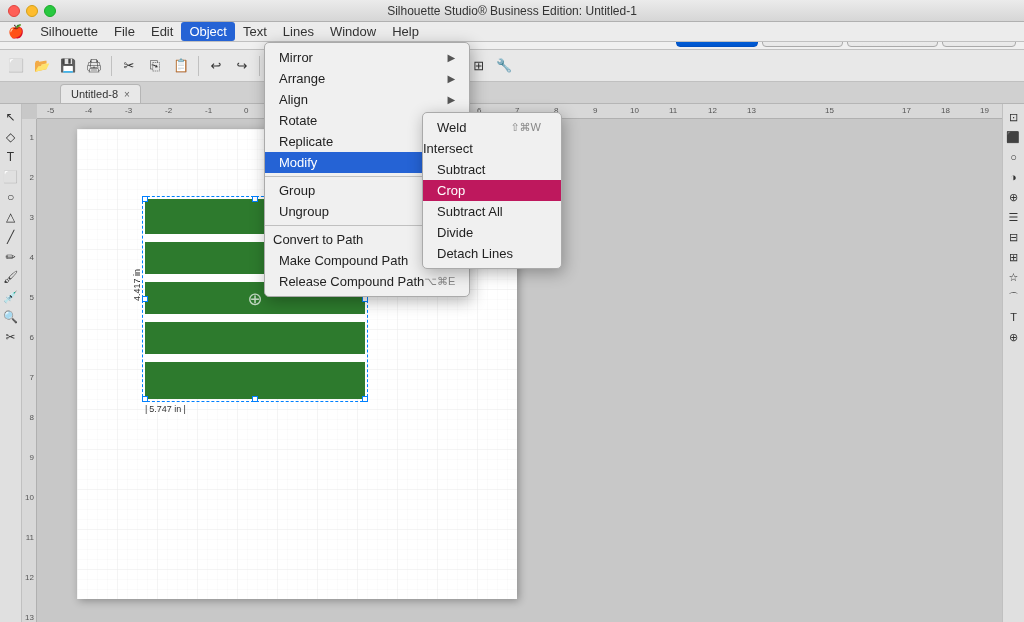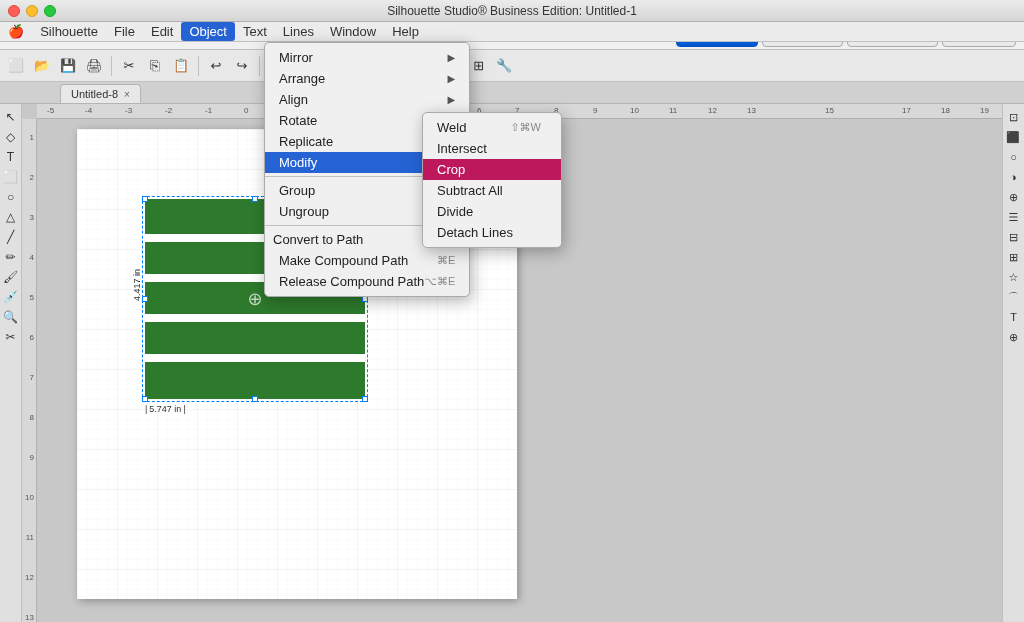--- a/index.html
+++ b/index.html
@@ -531,22 +531,25 @@
     <span style="font-size:11px;color:#888;">⌥⌘E</span>
   </div>
 </div>
 
 <div style="position:absolute;top:112px;left:422px;background:#f0f0f0;border:1px solid #aaa;border-radius:5px;box-shadow:2px 4px 16px rgba(0,0,0,0.3);min-width:140px;padding:4px 0;z-index:1200;">
 
   <div style="padding:3px 20px 3px 14px;font-size:13px;color:#222;cursor:pointer;display:flex;align-items:center;justify-content:space-between;">
     <span>Weld</span>
     <span style="font-size:11px;color:#888;">⇧⌘W</span>
   </div>
+  <div style="padding:3px 20px 3px 0;font-size:13px;color:#222;cursor:pointer;">
+    <span>Intersect</span>
+  </div>
   <div style="padding:3px 20px 3px 14px;font-size:13px;color:#222;cursor:pointer;">
-    <span>Intersect</span>
+    <span>Subtract</span>
   </div>
 
   <div style="padding:3px 20px 3px 14px;font-size:13px;color:white;cursor:pointer;background:#be185d;">
     <span>Crop</span>
   </div>
   <div style="padding:3px 20px 3px 14px;font-size:13px;color:#222;cursor:pointer;">
     <span>Subtract All</span>
   </div>
   <div style="padding:3px 20px 3px 14px;font-size:13px;color:#222;cursor:pointer;">
     <span>Divide</span>

